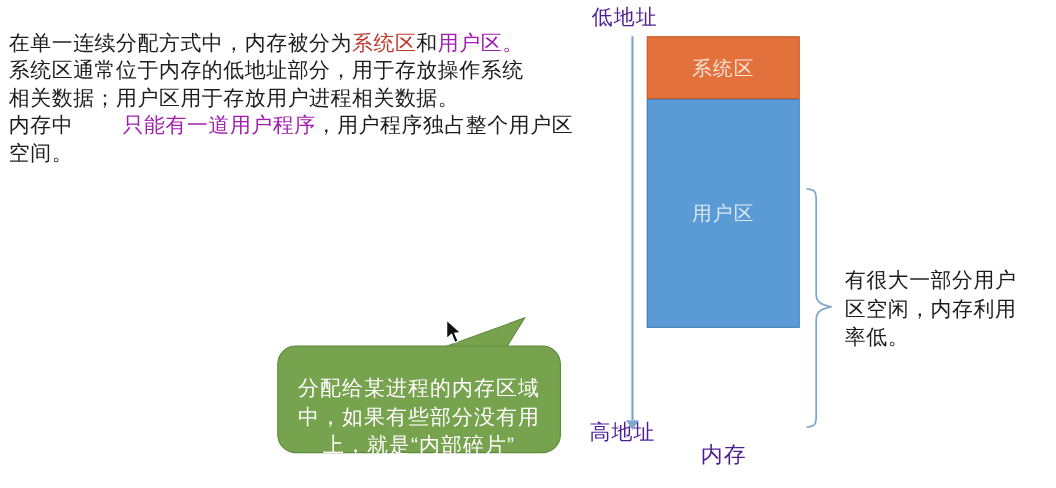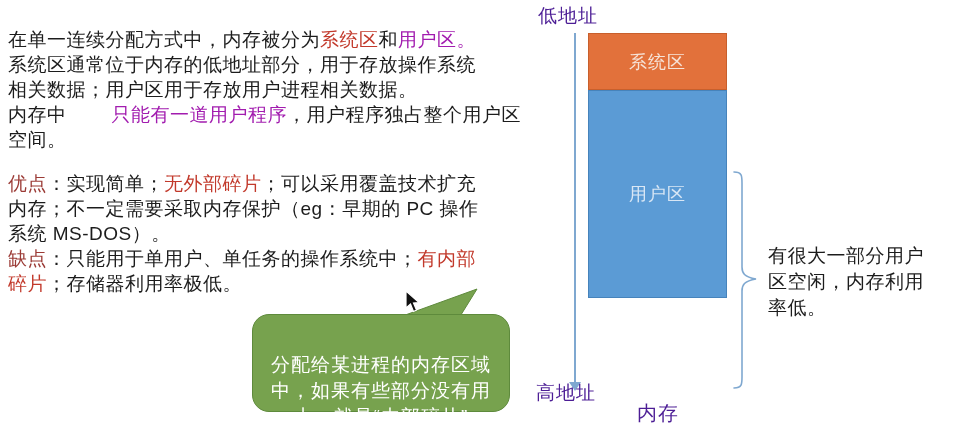--- a/index.html
+++ b/index.html
@@ -67,43 +67,37 @@
     letter-spacing: 0.5px;
   }
 
   .bubble {
     position: absolute; left: 252px; top: 314px; width: 258px; height: 98px;
     border-radius: 17px;
     border: 1px solid transparent;
     text-align: center;
     font-size: 19px;
     line-height: 26px;
-    padding-top: 11px;
     white-space: pre-line;
     letter-spacing: 1px;
   }
   .bubble-tail { position: absolute; left: 393px; top: 285px; width: 92px; height: 34px; }
   .cursor { position: absolute; left: 404px; top: 290px; width: 18px; height: 24px; }
 </style>
 </head>
 <body>
 
 <div class="canvas">
 
   <div class="text-block para1"><span style="color: rgb(28, 28, 28); margin-top: 19px;">在单一连续分配方式中，内存被分为</span><span style="color: rgb(194, 57, 43);">系统区</span><span style="color: rgb(28, 28, 28);">和</span><span style="color: #a21caf;">用户区。</span><span style="color: rgb(28, 28, 28);">
 系统区通常位于内存的低地址部分，用于存放操作系统
 相关数据；用户区用于存放用户进程相关数据。
 内存中</span><span style="color: #a21caf; margin-left: 45px;">只能有一道用户程序</span><span style="color: rgb(28, 28, 28);">，用户程序独占整个用户区
 空间。</span></div>
 
-  <div class="text-block para2"><span style="color: rgb(155, 58, 53);">优点</span><span style="color: rgb(28, 28, 28);">：实现简单；</span><span style="color: rgb(194, 57, 43);">无外部碎片</span><span style="color: rgb(28, 28, 28);">；可以采用覆盖技术扩充
-内存；不一定需要采取内存保护（eg：早期的 PC 操作
-系统 MS-DOS）。
-</span><span style="color: rgb(155, 58, 53);">缺点</span><span style="color: rgb(28, 28, 28);">：只能用于单用户、单任务的操作系统中；</span><span style="color: rgb(194, 57, 43);">有内部
-碎片</span><span style="color: rgb(28, 28, 28);">；存储器利用率极低。</span></div>
 
   <div class="addr-label low-addr">低地址</div>
 
   <div class="addr-arrow" style="color: rgb(127, 168, 208);">
     <div class="shaft"></div>
     <div class="head"></div>
   </div>
 
   <div class="mem-stack">
       <div class="mem-block" style="height: 57px; background-color: rgb(226, 113, 59); border-color: rgb(200, 95, 44); color: rgb(246, 227, 216);">

